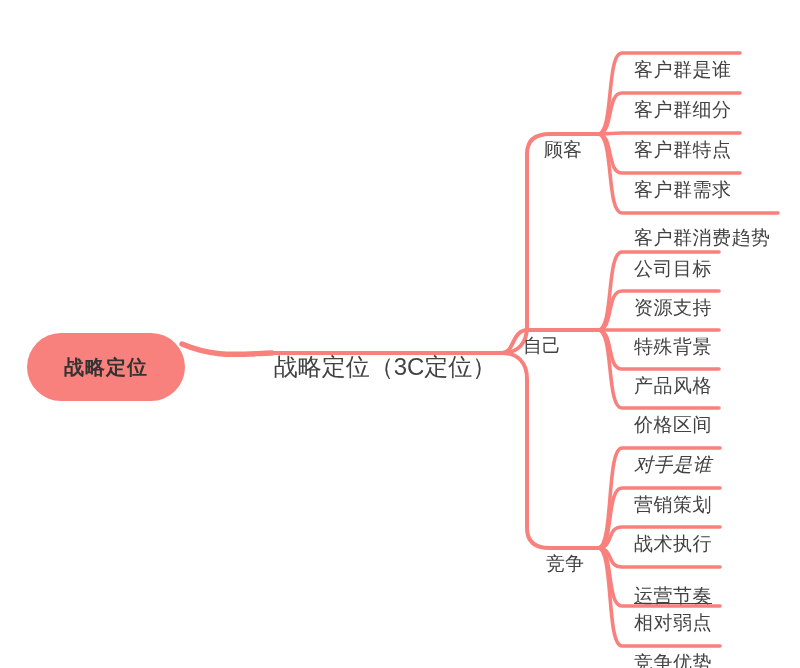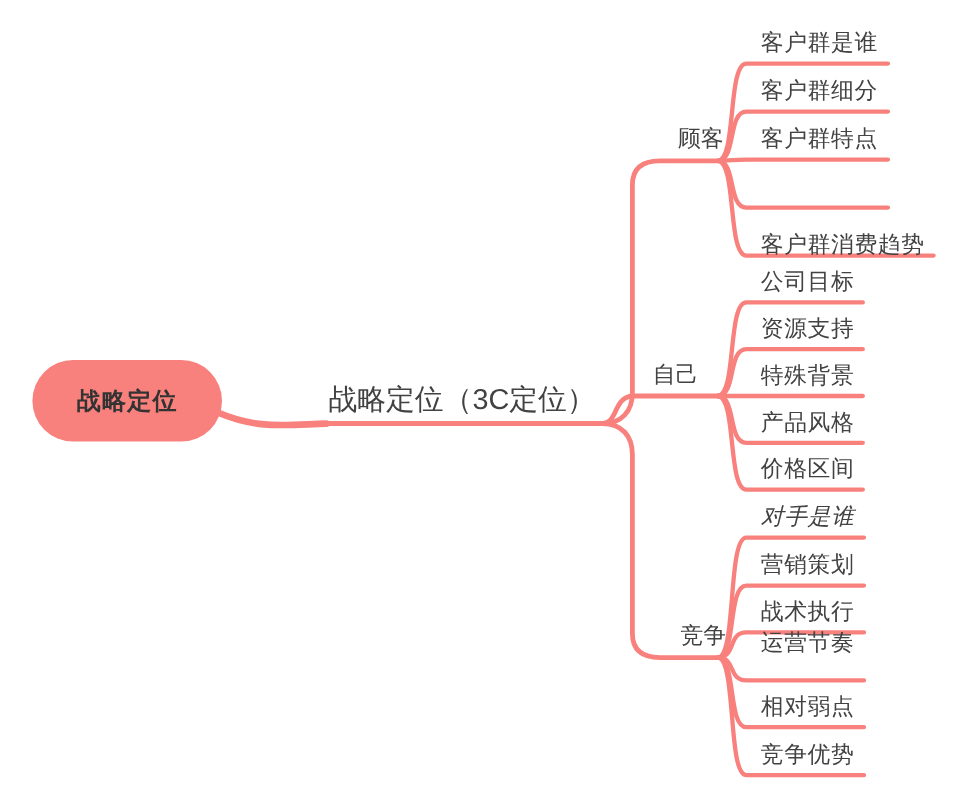--- a/index.html
+++ b/index.html
@@ -15,21 +15,21 @@
     position: absolute;
     left: 0; top: 0;
     color: var(--accent, #F8817D);
   }
   svg.connectors path {
     stroke: currentColor;
     fill: none;
     stroke-linecap: round;
     stroke-linejoin: round;
   }
-  .node { position: absolute; z-index: 2; }
+  .node { position: absolute; z-index: 2; margin-top: 33px; }
   .root-node {
     left: 27px; top: 300px;
     width: 158px; height: 68px;
     background: var(--accent, #F8817D);
     border-radius: 34px;
     display: flex; align-items: center; justify-content: center;
     font-size: 20px; font-weight: bold;
     color: var(--root-text, #333333);
     letter-spacing: 1px;
     cursor: default;
@@ -37,21 +37,21 @@
   .main-topic {
     left: 268px; top: 320px;
     width: 234px; height: 28px; line-height: 28px;
     text-align: center;
     font-size: 24px;
     color: var(--text, #424242);
     white-space: nowrap;
   }
   .branch-label {
     width: 80px; height: 26px; line-height: 26px;
-    text-align: right;
+    text-align: center;
     font-size: 19px;
     color: var(--text, #424242);
     white-space: nowrap;
   }
   .leaf-label {
     left: 634px;
     height: 26px; line-height: 26px;
     font-size: 19px;
     color: var(--text, #424242);
     white-space: nowrap;
@@ -96,28 +96,29 @@
 
   <div class="node main-topic">战略定位（3C定位）</div>
 
   <div class="node branch-label" style="left:523px;top:104px;">顾客</div>
   <div class="node branch-label" style="left:502px;top:300px;">自己</div>
   <div class="node branch-label" style="left:525px;top:518px;">竞争</div>
 
   <div class="node leaf-label" style="top:24px;">客户群是谁</div>
   <div class="node leaf-label" style="top:104px;">客户群特点</div>
   <div class="node leaf-label" style="top:64px;">客户群细分</div>
+  <div class="node leaf-label" style="top:144px;">客户群需求</div>
   <div class="node leaf-label" style="top:192px;">客户群消费趋势</div>
 
   <div class="node leaf-label" style="top:223px;">公司目标</div>
   <div class="node leaf-label" style="top:262px;">资源支持</div>
   <div class="node leaf-label" style="top:301px;">特殊背景</div>
   <div class="node leaf-label" style="top:340px;">产品风格</div>
   <div class="node leaf-label" style="top:379px;">价格区间</div>
 
   <div class="node leaf-label" style="top:419px;font-style:italic;">对手是谁</div>
   <div class="node leaf-label" style="top:459px;font-family:Liberation Serif, serif;">营销策划</div>
   <div class="node leaf-label" style="top:498px;">战术执行</div>
-  <div class="node leaf-label" style="top:524px;">运营节奏</div>
+  <div class="node leaf-label" style="top:550px;text-decoration:underline;">运营节奏</div>
   <div class="node leaf-label" style="top:577px;">相对弱点</div>
   <div class="node leaf-label" style="top:617px;">竞争优势</div>
 
 </div>
 
 </body></html>

